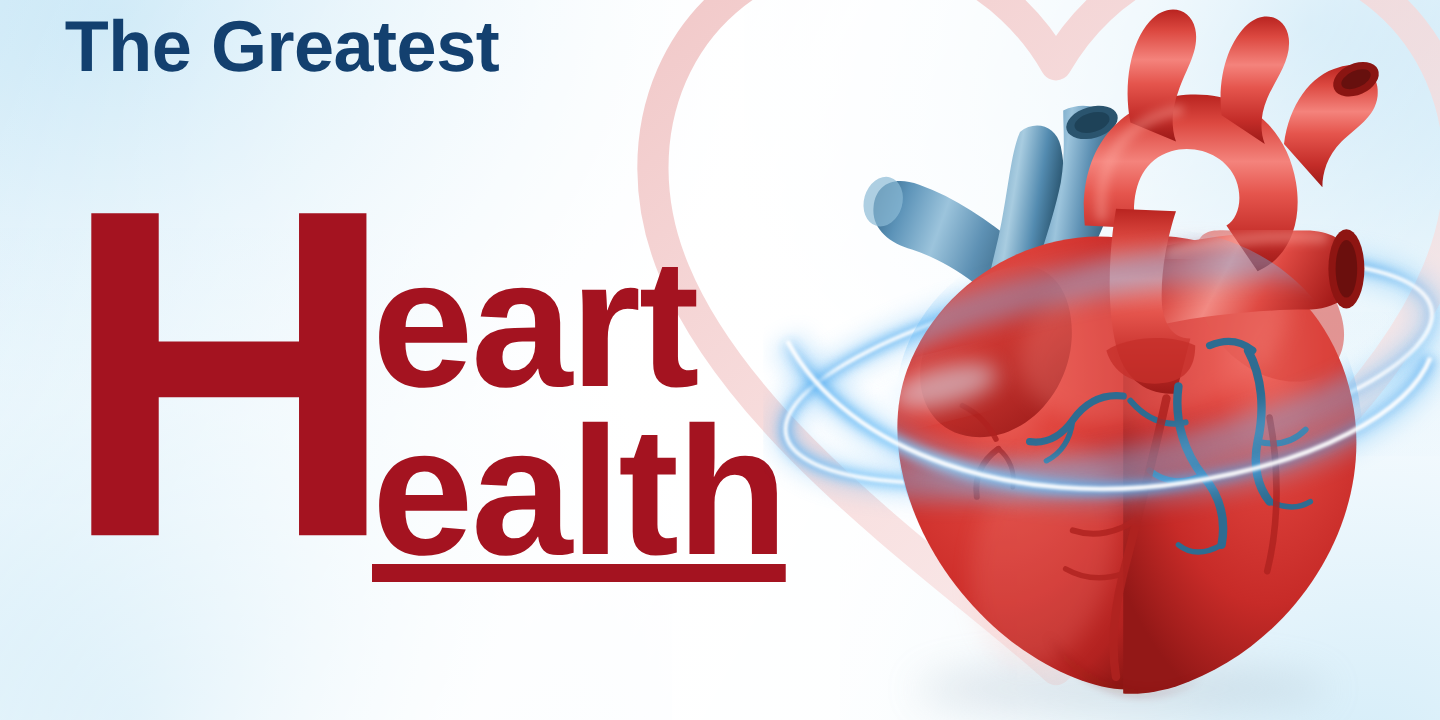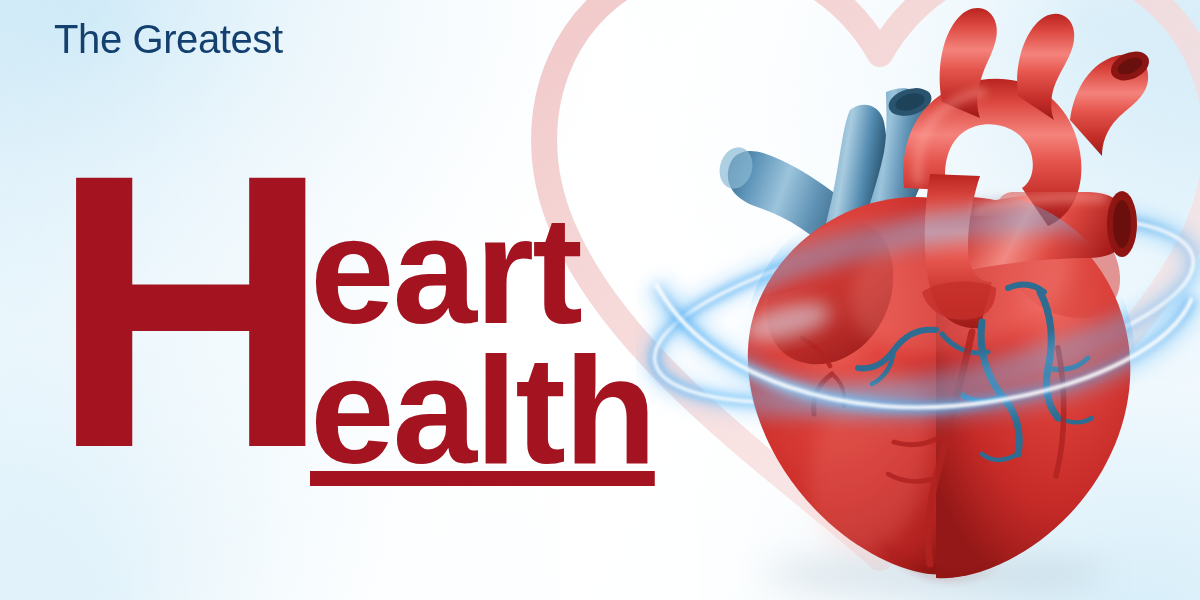--- a/index.html
+++ b/index.html
@@ -88,23 +88,23 @@
     top: 0;
     width: 660px;
     height: 600px;
   }
   .kicker {
     position: absolute;
     left: 6px;
     top: 6px;
     width: 620px;
     color: #13406F;
-    font-size: 40px;
+    font-size: 60px;
     line-height: 66px;
-    font-weight: 400;
+    font-weight: 700;
     letter-spacing: -0.4px;
   }
   .kicker .kline { display: block; }
 
   .wordmark {
     position: absolute;
     left: 0;
     top: 178px;
     width: 640px;
     height: 300px;

